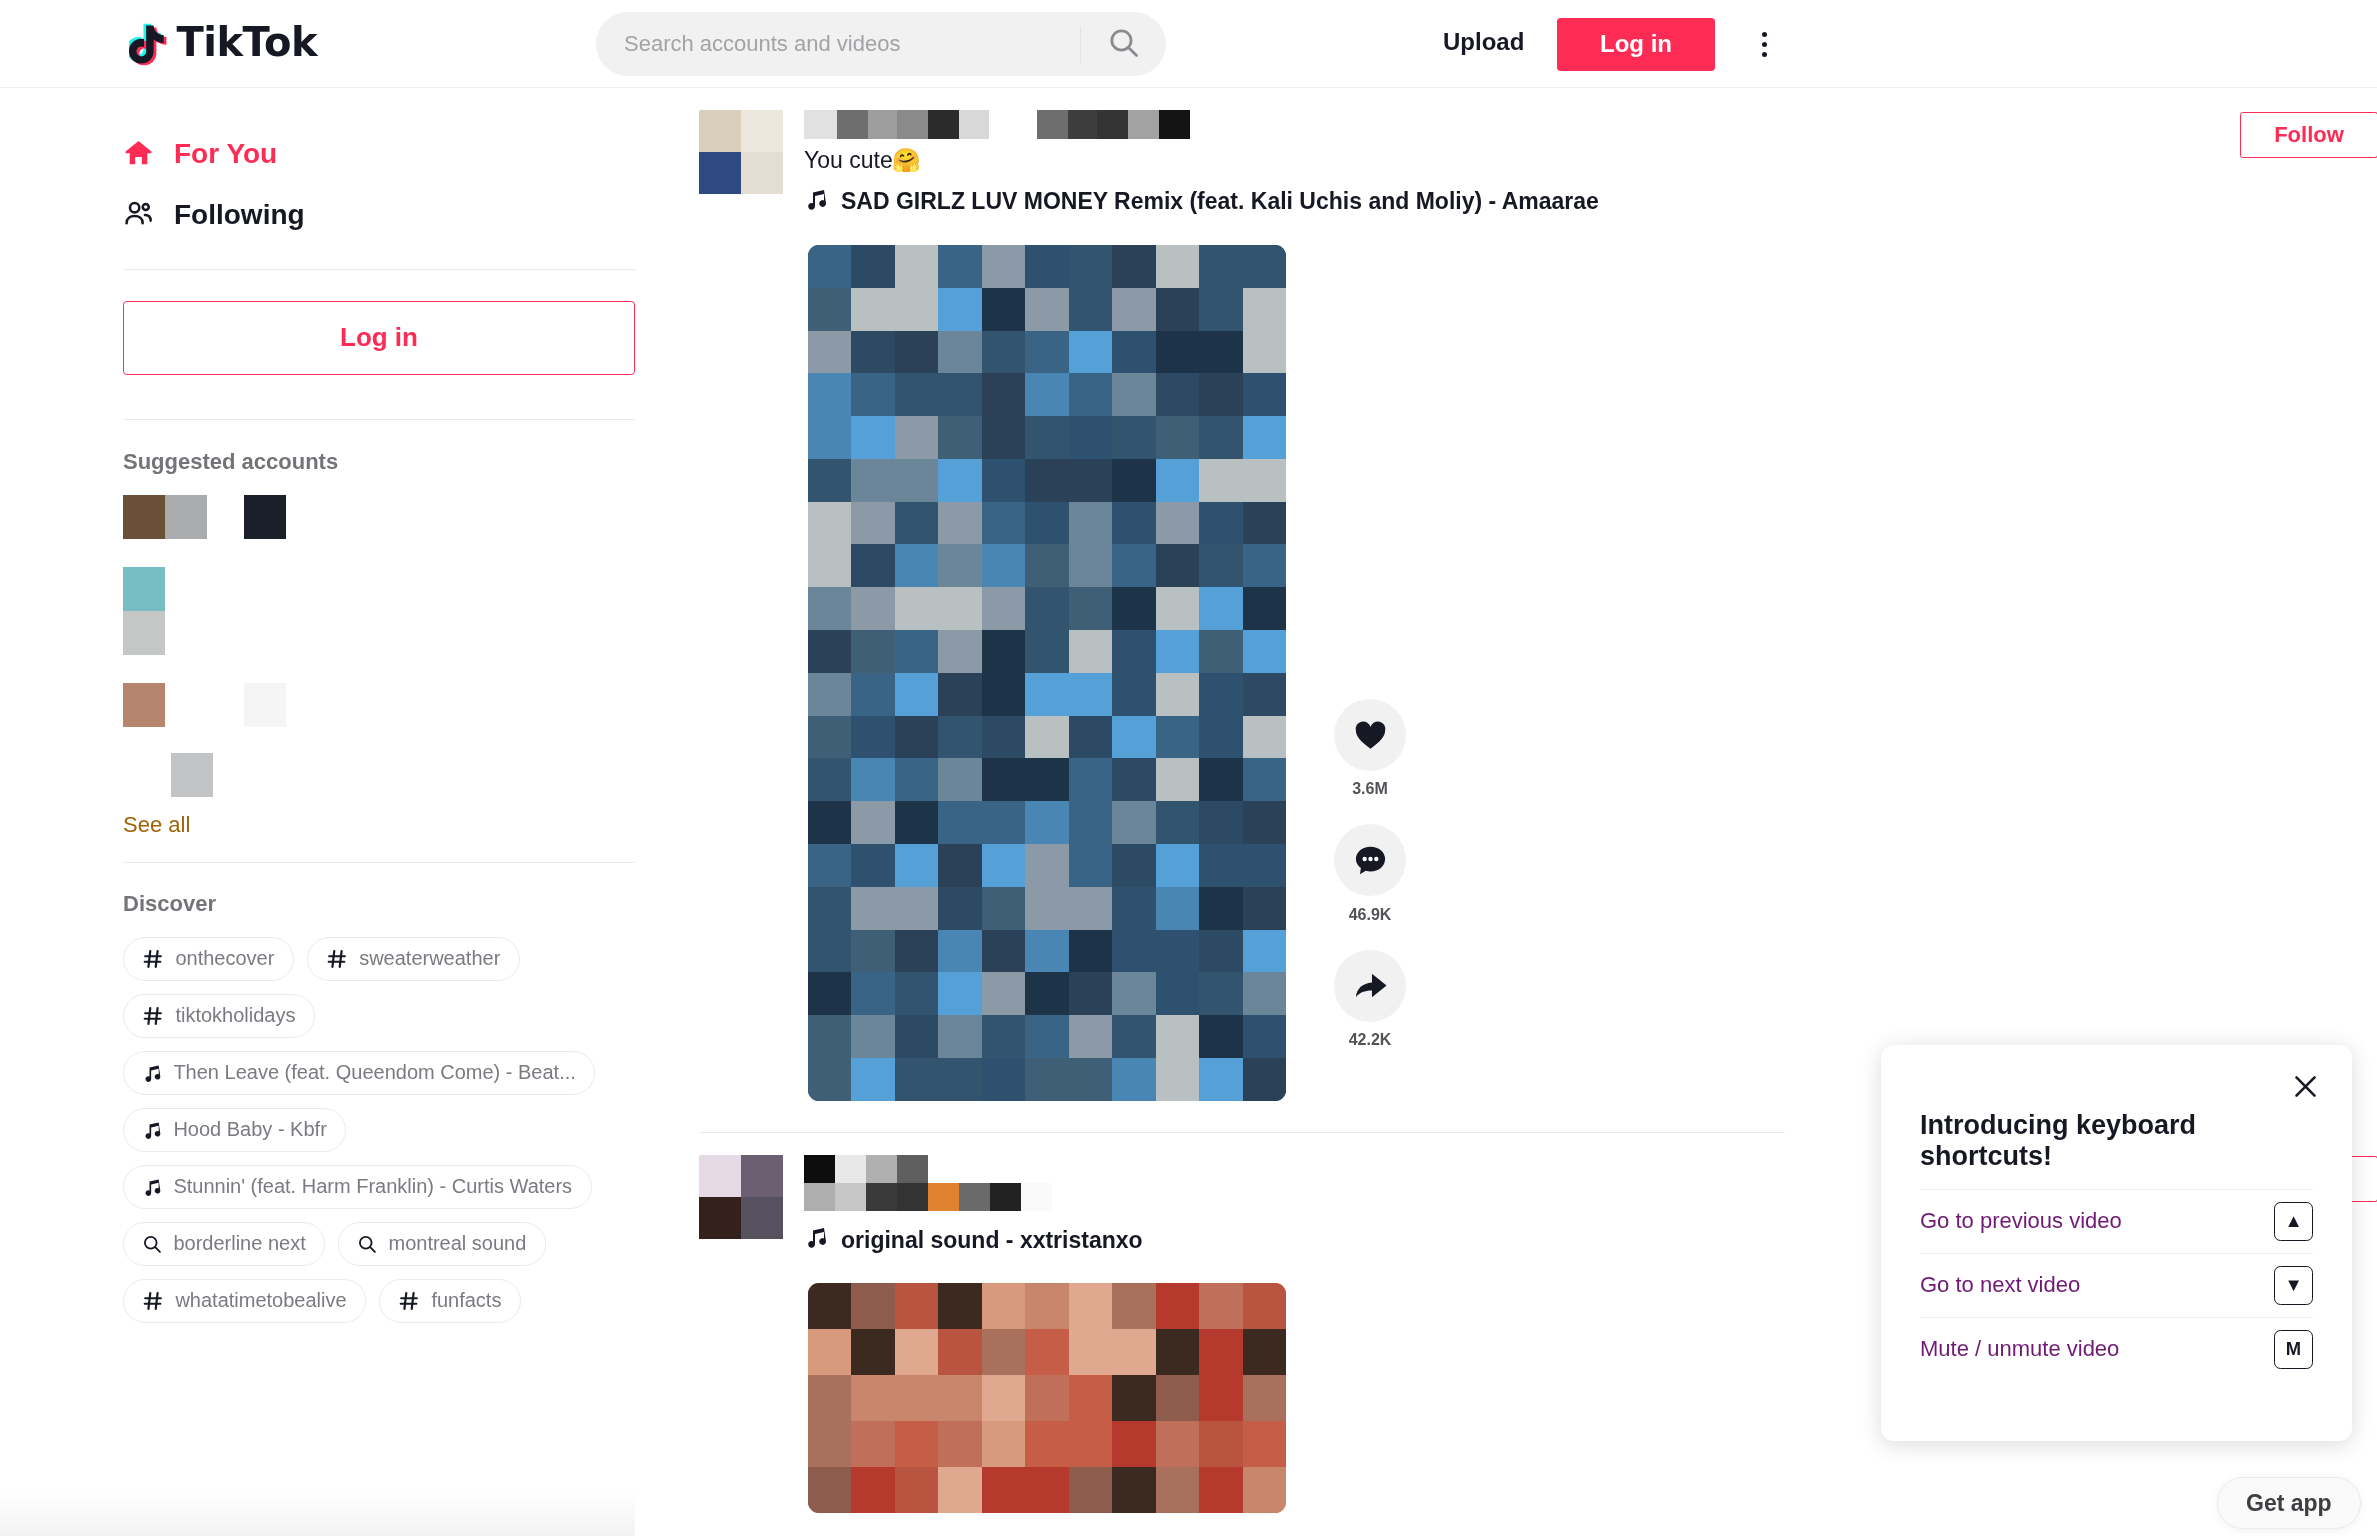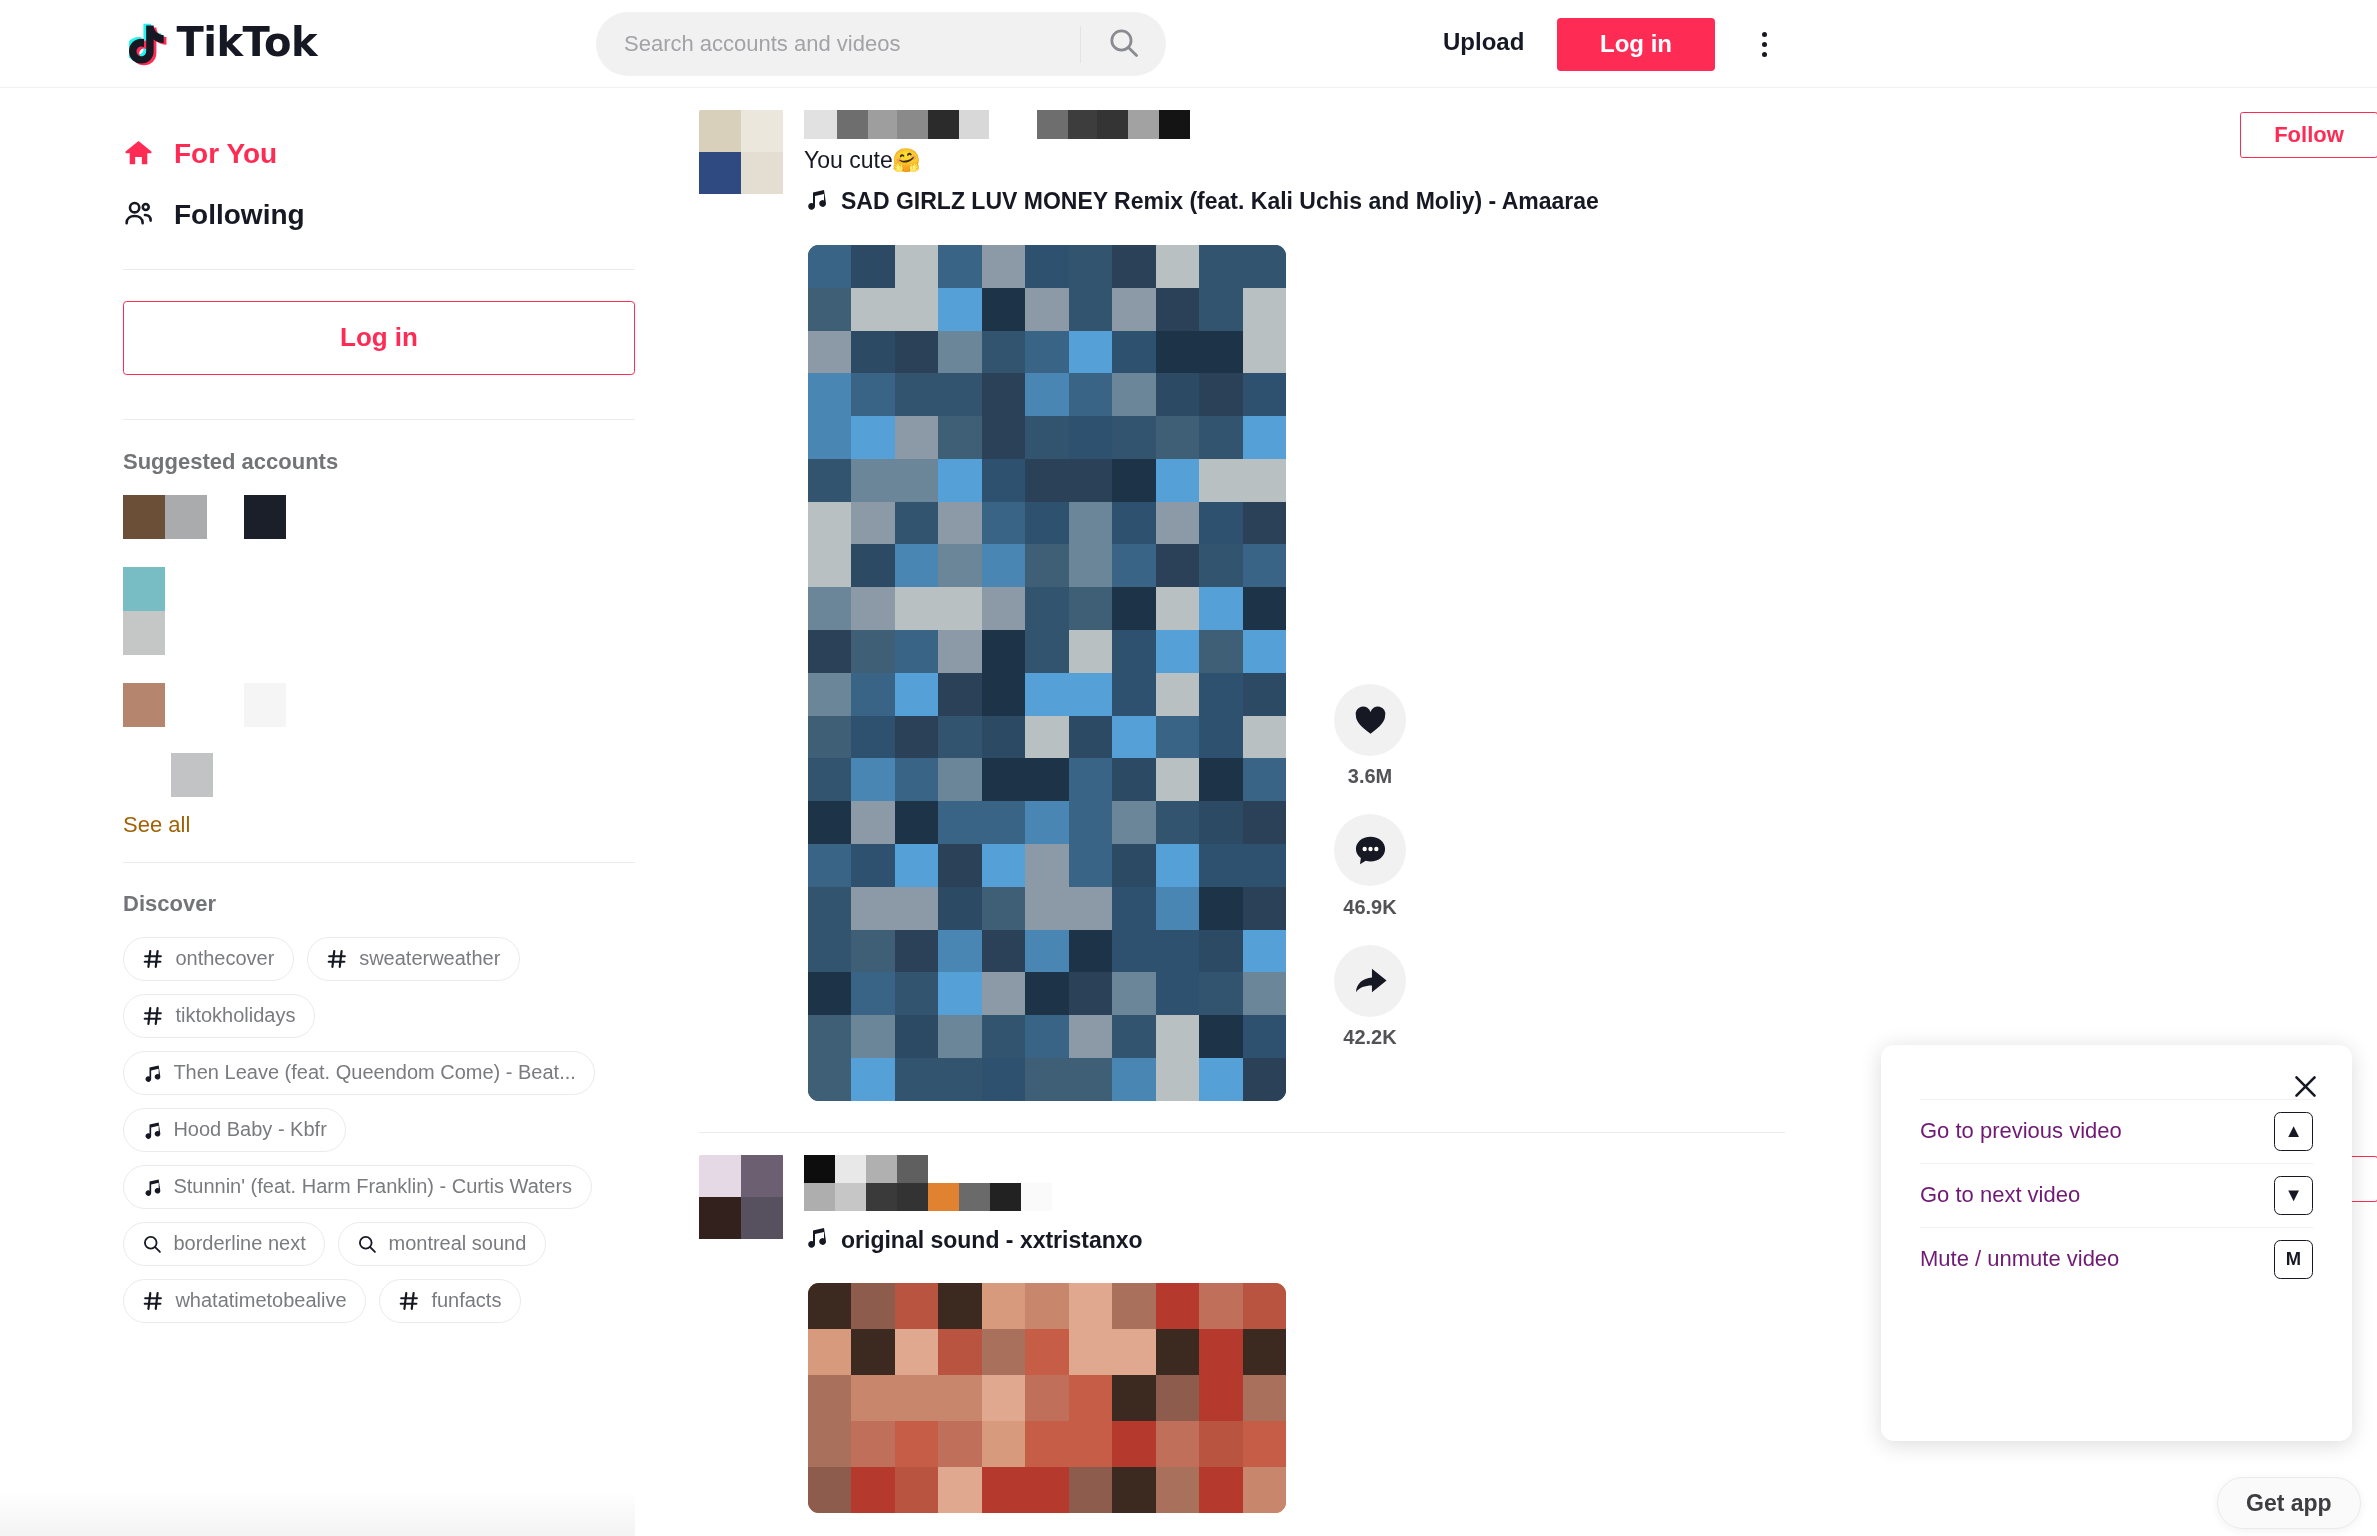--- a/index.html
+++ b/index.html
@@ -128,21 +128,21 @@
   .video-zone { position: relative; margin-top: 28px; margin-left: 109px; display: flex; }
   .video-px { width: 478px; border-radius: 11px; overflow: hidden; }
 
   .actions { margin-left: 48px; align-self: flex-end; padding-bottom: 26px; }
   .act { margin-bottom: 26px; text-align: center; }
   .act-circle {
     width: 72px; height: 72px; border-radius: 50%;
     background: #f1f1f2; display: flex; align-items: center; justify-content: center;
     cursor: pointer;
   }
-  .act-count { font-size: 20px; font-weight: 700; color: #535257; margin-top: 9.2px; }
+  .act-count { font-size: 16px; font-weight: 700; color: #535257; margin-top: 9.2px; }
 
   
   .shortcuts {
     position: absolute; left: 1881px; top: 1045px;
     width: 471px; height: 396px;
     background: #fff; border-radius: 13px;
     box-shadow: 0 3.7px 22px rgba(0,0,0,0.14);
     padding: 37px 39px 0 39px;
   }
   .sc-close { position: absolute; right: 31px; top: 26px; width: 31px; height: 31px; cursor: pointer; }
@@ -772,20 +772,21 @@
   </div>
 </div>
 
 <div class="shortcuts">
   <div class="sc-close">
     <svg width="31" height="31" viewBox="0 0 24 24" stroke="#161823" stroke-width="2" stroke-linecap="round">
       <line x1="5" y1="5" x2="19" y2="19"></line>
         <line x1="19" y1="5" x2="5" y2="19"></line>
     </svg>
   </div>
+  <div class="sc-title">Introducing keyboard shortcuts!</div>
   <div id="sc-rows">
       <div class="sc-row">
         <span class="sc-label">Go to previous video</span>
         <span class="sc-key">▲</span>
       </div>
       <div class="sc-row">
         <span class="sc-label">Go to next video</span>
         <span class="sc-key">▼</span>
       </div>
       <div class="sc-row">

